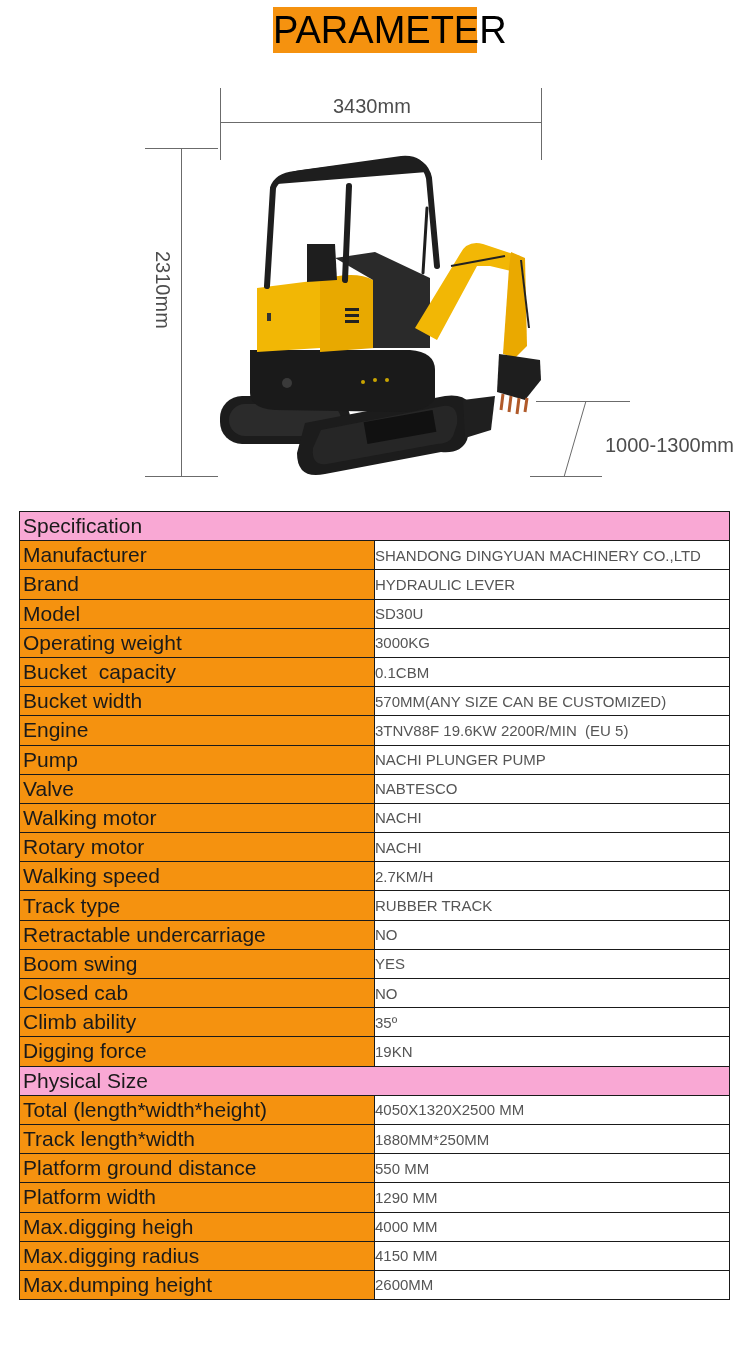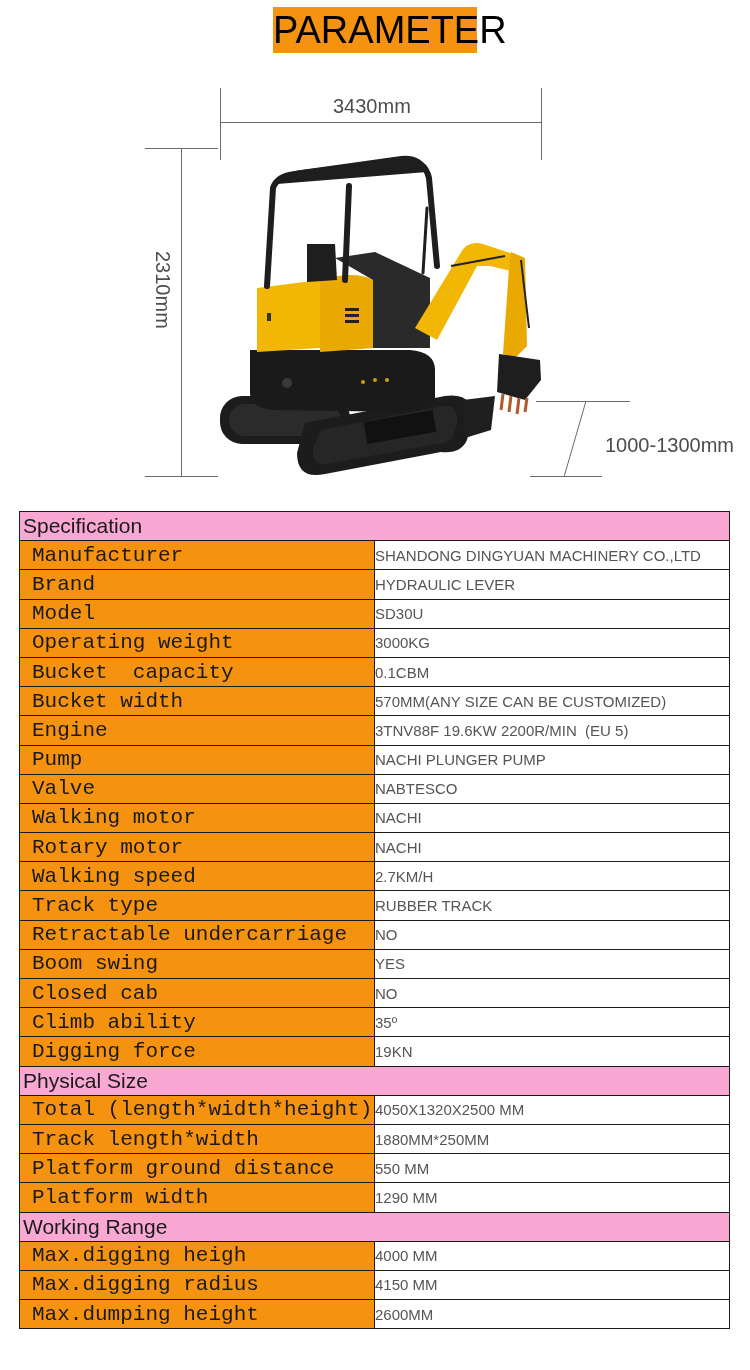--- a/index.html
+++ b/index.html
@@ -17,21 +17,21 @@
 
   .machine { position: absolute; left: 215px; top: 148px; width: 335px; height: 332px; }
 
   table.spec {
     position: absolute; left: 19px; top: 511px; width: 711px;
     border-collapse: collapse; table-layout: fixed;
   }
   table.spec td { border: 1.5px solid #1a1a1a; height: 28.2px; padding: 0; vertical-align: middle; overflow: hidden; white-space: nowrap; }
   table.spec td.key {
     width: 284px; background: #f5920f; color: #1a1a1a;
-    font-family: Liberation Mono, monospace; font-size: 21px; padding-left: 12px;
+    font-family: Liberation Sans, sans-serif; font-size: 21px; padding-left: 3px;
   }
   table.spec td.val {
     background: #ffffff; color: #555555;
     font-family: "Liberation Sans", sans-serif; font-size: 15px; 
   }
   table.spec td.section {
     background: #f9a8d4; color: #1a1a1a;
     font-family: "Liberation Sans", sans-serif; font-size: 21px; padding-left: 3px;
   }
 </style>
@@ -201,23 +201,20 @@
     <tr>
         <td class="key">Platform ground distance</td>
         <td class="val">550 MM</td>
       </tr>
     <tr>
         <td class="key">Platform width</td>
         <td class="val">1290 MM</td>
       </tr>
 
     <tr>
-      <td class="section" colspan="2">Working Range</td>
-    </tr>
-    <tr>
         <td class="key">Max.digging heigh</td>
         <td class="val">4000 MM</td>
       </tr>
     <tr>
         <td class="key">Max.digging radius</td>
         <td class="val">4150 MM</td>
       </tr>
     <tr>
         <td class="key">Max.dumping height</td>
         <td class="val">2600MM</td>

